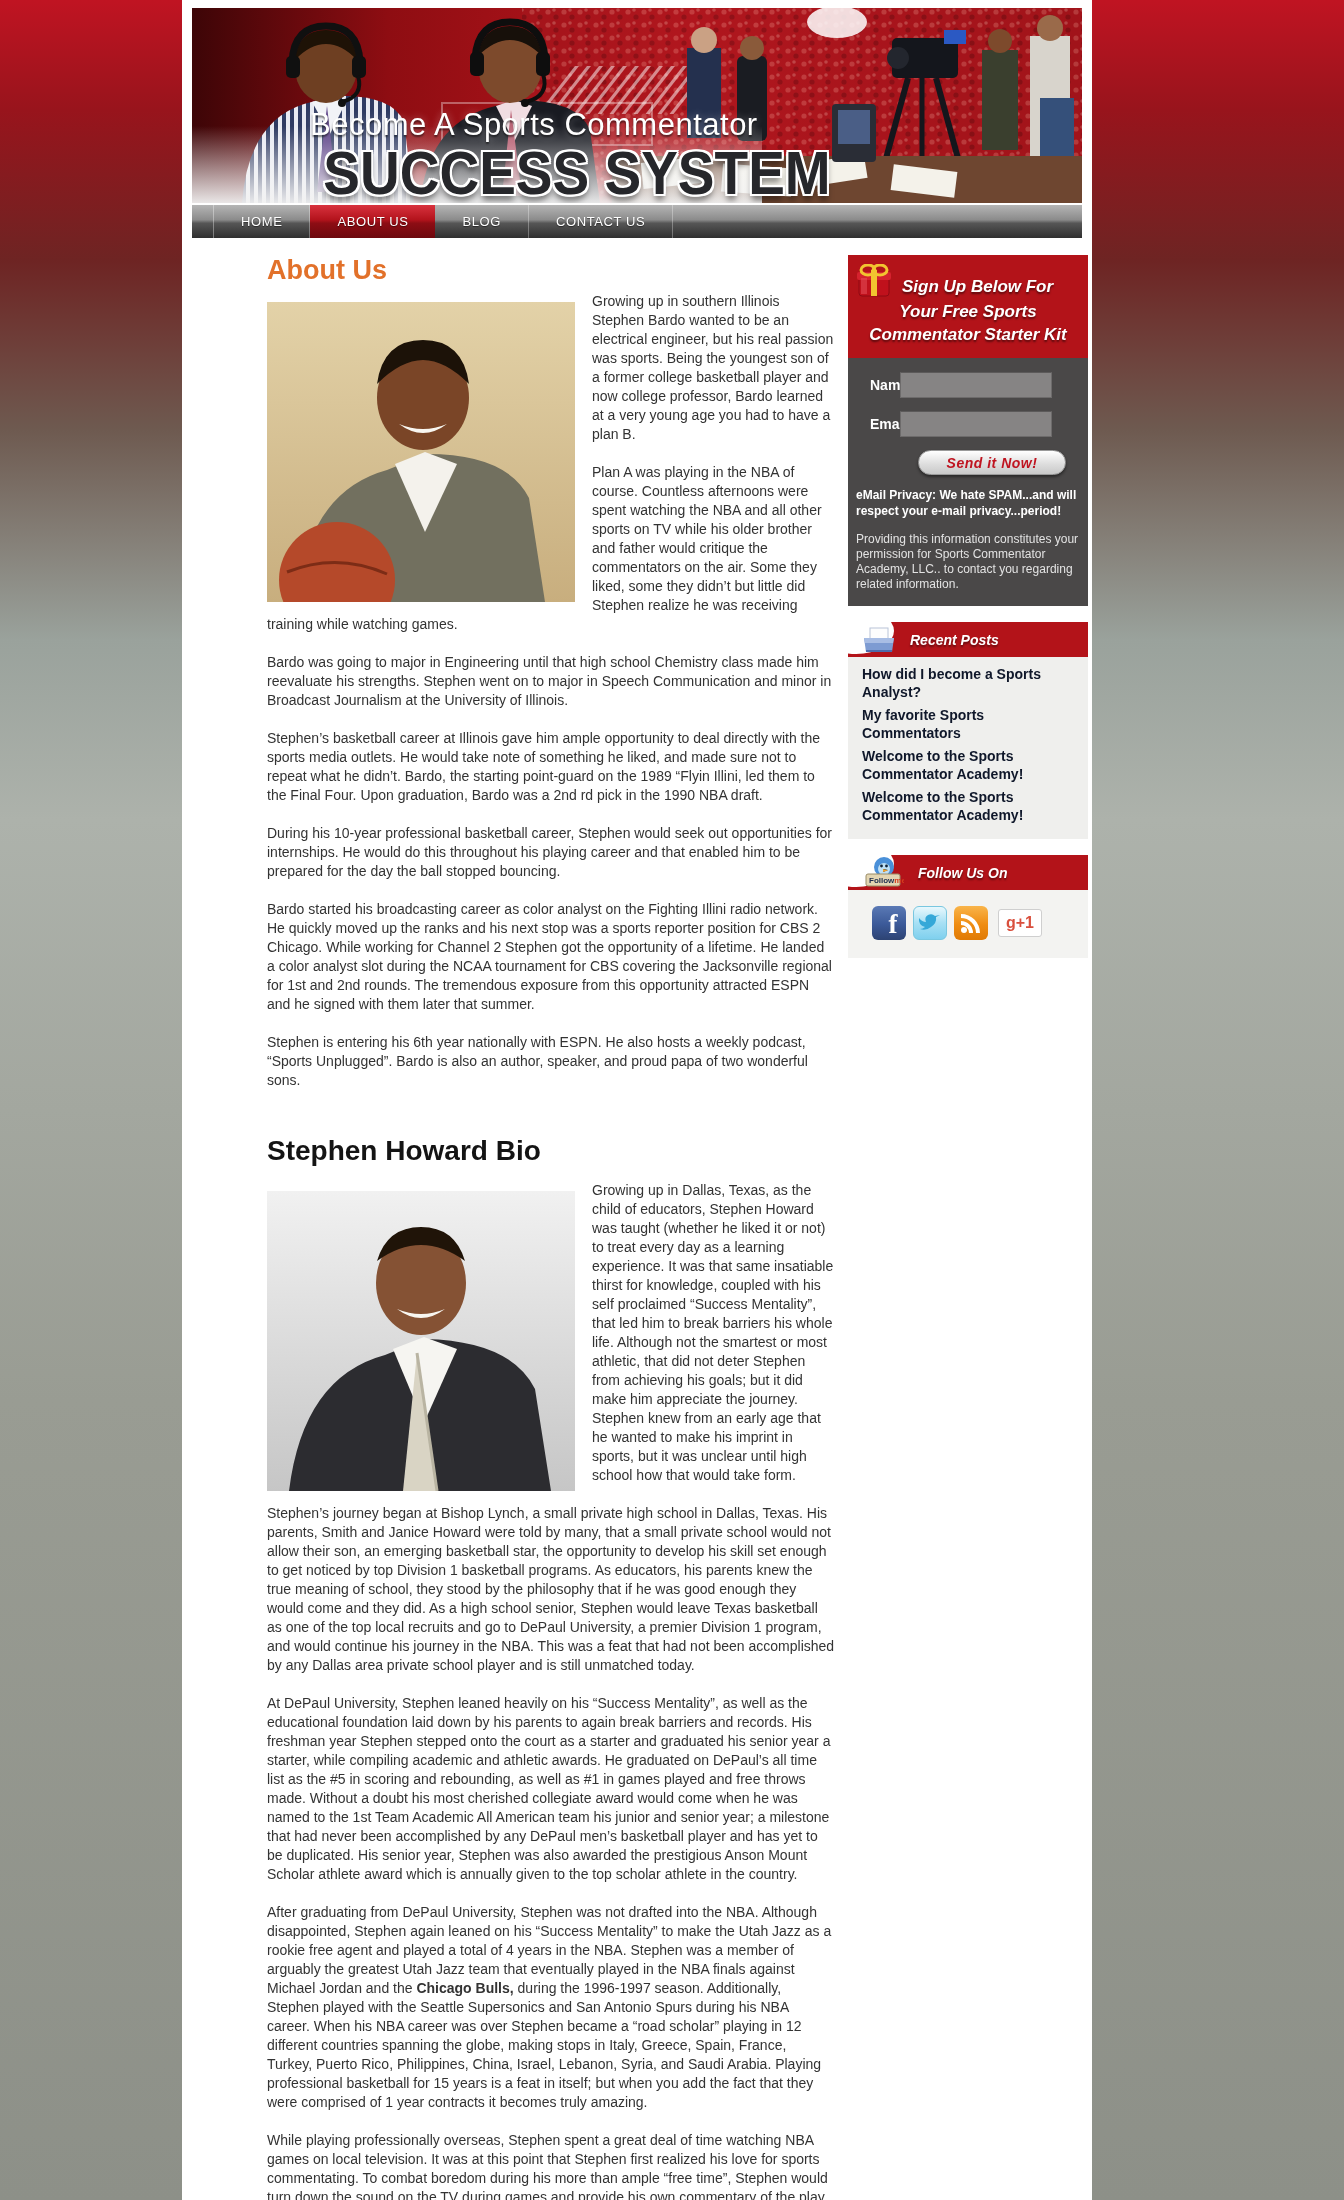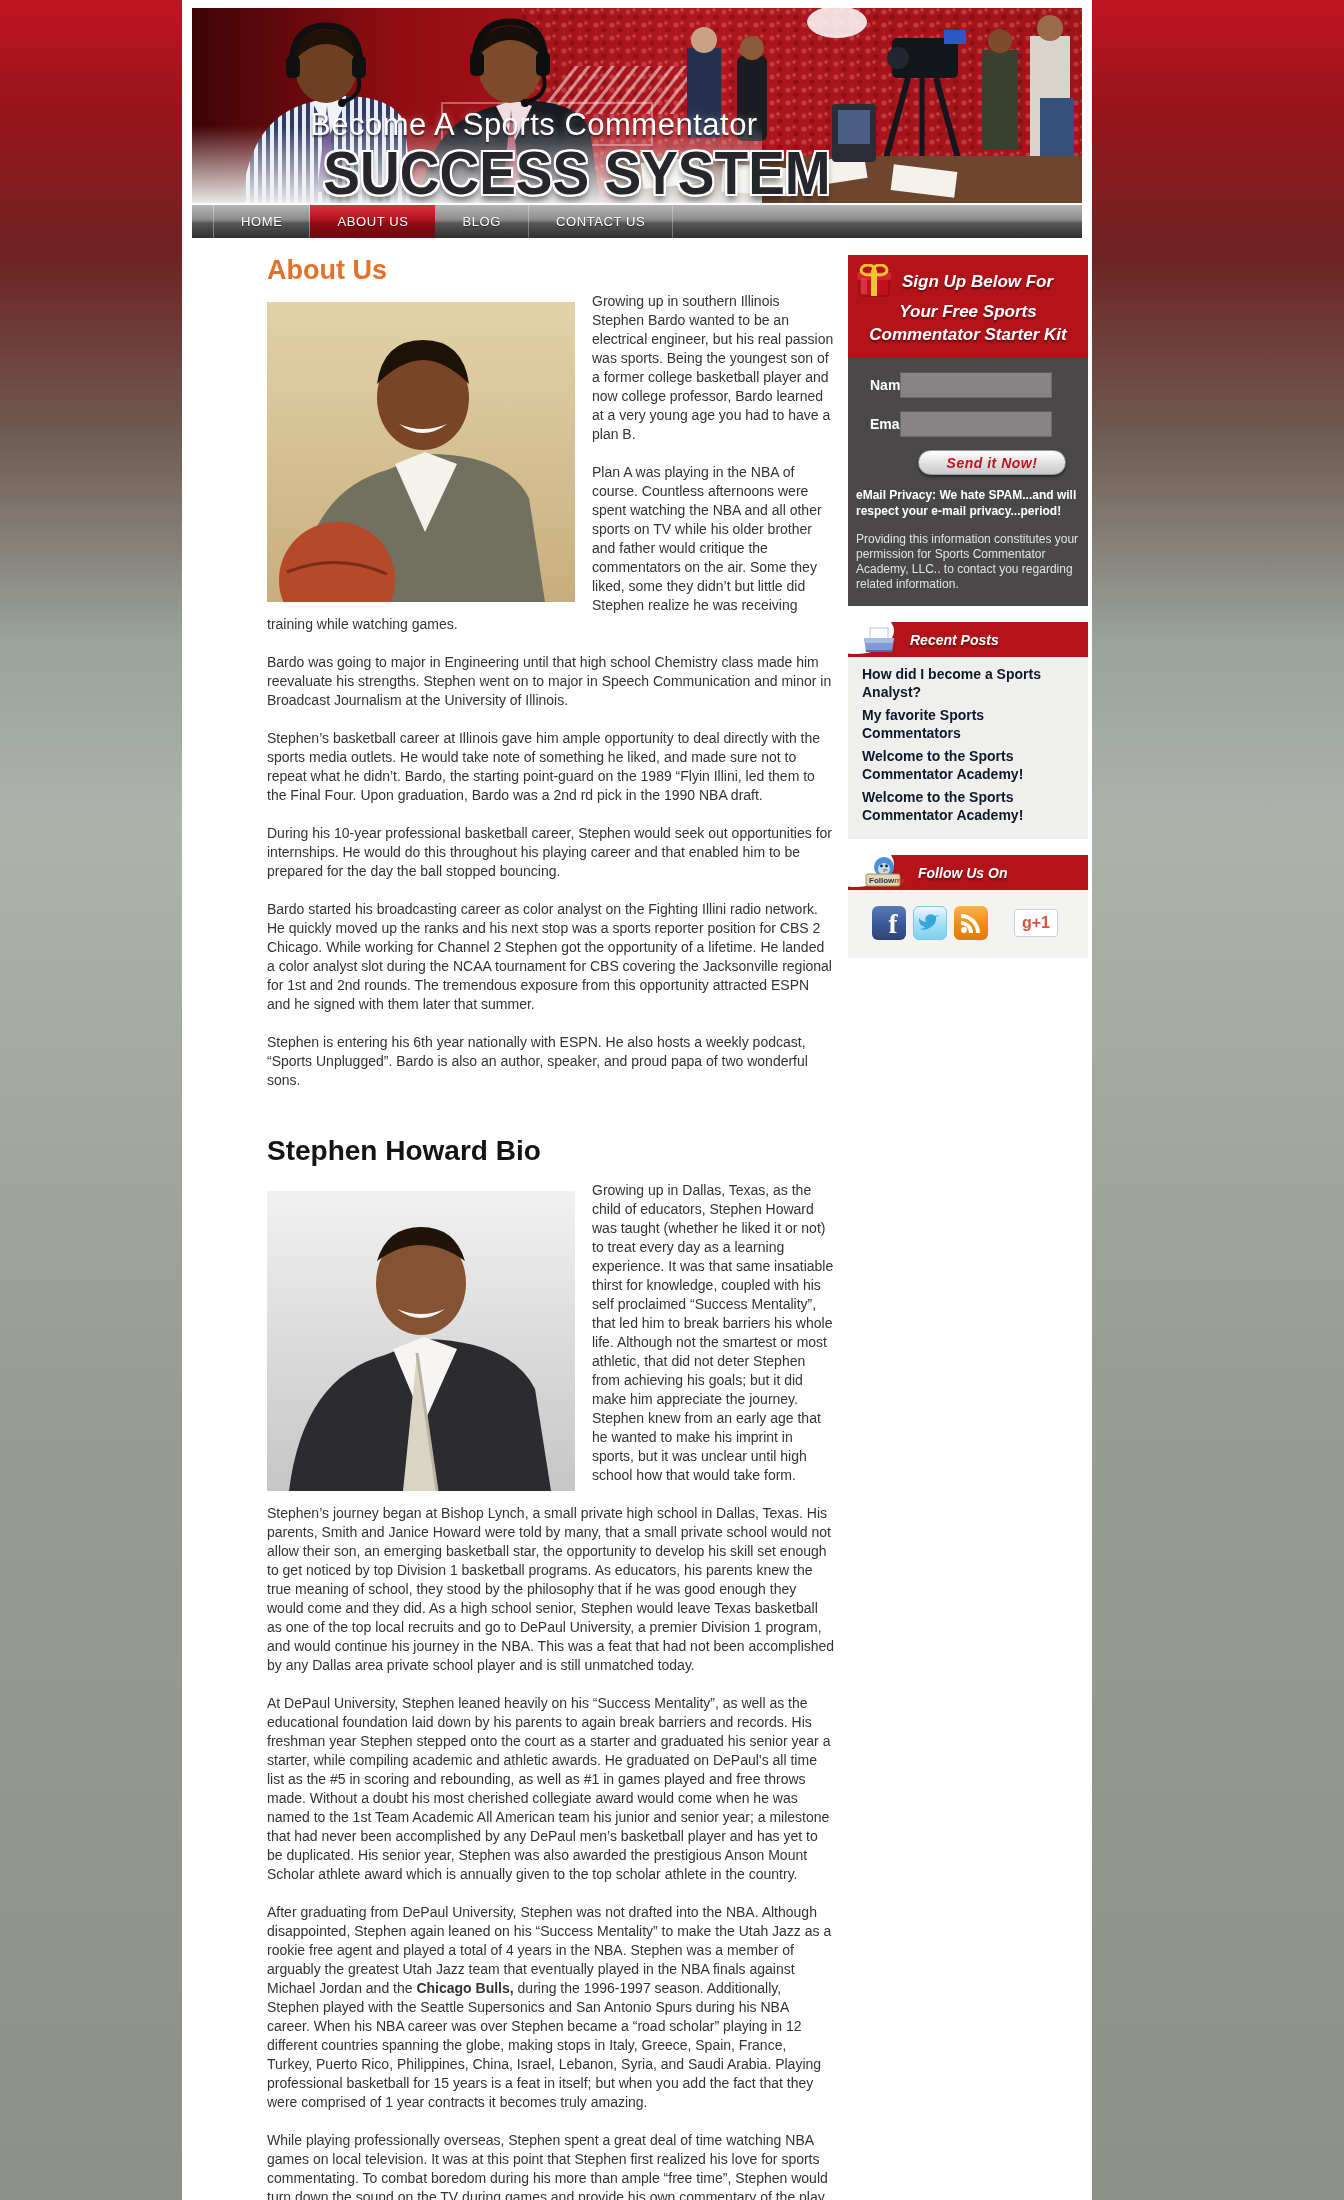--- a/index.html
+++ b/index.html
@@ -49,21 +49,21 @@
   .page-title { color:#e2712a; font-size:27px; font-weight:bold; margin:0 0 6px; }
   .bio-heading { color:#141414; font-size:28px; font-weight:bold; margin:26px 0 14px; }
   .main-col p { font-size:14px; line-height:19px; color:#333; margin:0 0 19px; }
   .photo { float:left; width:308px; height:300px; margin:10px 17px 10px 0; overflow:hidden; }
   .photo svg { display:block; width:100%; height:100%; }
   .clear { clear:both; }
   .preline { white-space:pre-line; }
   
   .signup { background:#4a4848; }
   .signup-head { background:#b31319; padding:9px 8px 12px; color:#fff; }
-  .signup-head-row { display:flex; align-items:center; }
+  .signup-head-row { display:flex; align-items:flex-end; }
   .signup-head-row svg { flex:0 0 auto; margin-right:8px; }
   .signup-title1, .signup-title2 {
     font-style:italic; font-weight:bold; font-size:17px; line-height:23px;
     text-shadow:0 2px 2px rgba(0,0,0,.5);
   }
   .signup-title2 { text-align:center; margin-top:2px; }
   .signup-form { padding:14px 8px 14px; }
   .form-row { display:flex; align-items:center; margin-bottom:13px; padding-left:14px; }
   .form-label { width:30px; color:#fff; font-weight:bold; font-size:14px; }
   .form-input {
@@ -104,21 +104,21 @@
   .icon-tw {
     width:34px; height:34px; border-radius:6px; border:1px solid #79c7e0;
     background:linear-gradient(#e8f8fd,#a7e0f4 50%,#7fd0ee); display:flex; align-items:center; justify-content:center;
   }
   .icon-rss {
     width:34px; height:34px; border-radius:6px; background:linear-gradient(#f9b44a,#ef8c11 55%,#e07a05);
     display:flex; align-items:center; justify-content:center;
   }
   .icon-gplus {
     width:44px; height:28px; background:#fff; border:1px solid #cfcfcf; border-radius:3px;
-    color:#d94f3d; font-size:16px; font-weight:bold; text-align:center; line-height:26px; margin-left:19px;
+    color:#d94f3d; font-size:16px; font-weight:bold; text-align:center; line-height:26px; margin-left:3px;
   }
 </style>
 </head>
 <body>
 
 <div class="content">
 
   <div class="banner">
     <svg viewBox="0 0 890 195" preserveAspectRatio="none">
       <defs>

